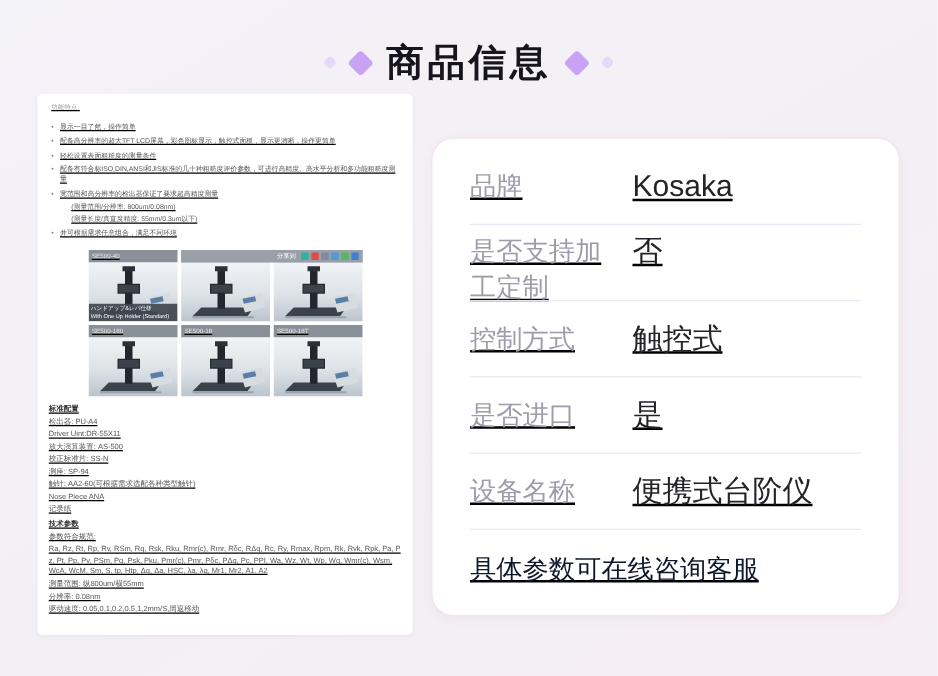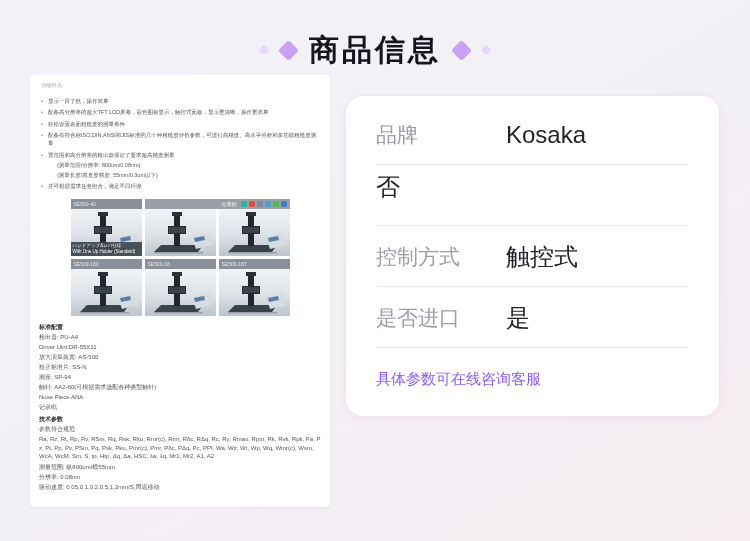--- a/index.html
+++ b/index.html
@@ -9,21 +9,21 @@
     background:linear-gradient(150deg,#f3f2f8 0%,#f3f0f5 55%,#f6eef3 100%);
     overflow:hidden;
   }
   
   .header { display:flex; align-items:center; justify-content:center; gap:13px; padding-top:28px; height:72px; }
   .title { font-size:30px; font-weight:bold; color:#16141d; letter-spacing:3px; }
   .diamond { transform:rotate(45deg); border-radius:3px; flex:0 0 auto; }
   .diamond.big { width:15px; height:15px; }
   .diamond.small { width:8px; height:8px; }
   
-  .main { display:flex; align-items:flex-start; margin:0 30px; }
+  .main { display:flex; align-items:center; margin:0 30px;text-decoration:underline; }
   
   .left-card {
     width:300px; margin-top:3px; background:#fff; border-radius:4px;
     padding:7px 9px 14px; color:#555;
     box-shadow:0 1px 3px rgba(120,110,140,.08);
   }
   .cropped-note { font-size:5px; color:#9a9a9a; margin:0 0 9px 2px; letter-spacing:.3px; }
   .features { list-style:none; font-size:5.5px; line-height:1.55; color:#555; }
   .features li { position:relative; padding-left:9px; margin-bottom:2.8px; }
   .features li::before { content:"•"; position:absolute; left:2px; top:0; color:#888; }
@@ -53,21 +53,21 @@
     box-shadow:0 2px 8px rgba(180,140,170,.10);
   }
   .spec-row { position:relative; min-height:61px; display:flex; align-items:center; }
   .spec-row.has-divider::after { content:""; position:absolute; left:0; right:0; bottom:0;
     height:1px; background:#ebe6f2; }
   .spec-row.wrap { height:61px; align-items:flex-start; padding-top:7px; overflow:visible; }
   .spec-label { width:130px; flex:0 0 130px; color:#9c9caa; font-size:21px; line-height:29px; }
   .spec-row.wrap .spec-label span { display:block; width:112px; }
   .spec-value { color:#232329; font-size:24px; line-height:29px; }
   .spec-footer { min-height:62px; display:flex; align-items:center;
-    color:#8b5cf6; font-size:15px; }
+    color:#0f172a; font-size:21px; }
 </style>
 </head>
 <body>
 
 <div class="header">
   <span class="diamond small" style="background: rgb(231, 216, 250);"></span>
   <span class="diamond big" style="background: rgb(201, 162, 243);"></span>
   <h1 class="title">商品信息</h1>
   <span class="diamond big" style="background: rgb(201, 162, 243);"></span>
   <span class="diamond small" style="background: rgb(231, 216, 250);"></span>
@@ -196,27 +196,34 @@
       </div>
   </section>
 
   <section class="right-card">
     <div id="specRows">
         <div class="spec-row has-divider">
           <div class="spec-label"><span>品牌</span></div>
           <div class="spec-value">Kosaka</div>
         </div>
         <div class="spec-row has-divider wrap">
+          <div class="spec-label">
+            <span>是否支持加工定制</span>
+          </div>
           <div class="spec-value">否</div>
         </div>
         <div class="spec-row has-divider">
           <div class="spec-label"><span>控制方式</span></div>
           <div class="spec-value">触控式</div>
         </div>
         <div class="spec-row has-divider">
           <div class="spec-label"><span>是否进口</span></div>
           <div class="spec-value">是</div>
+        </div>
+        <div class="spec-row has-divider">
+          <div class="spec-label"><span>设备名称</span></div>
+          <div class="spec-value">便携式台阶仪</div>
         </div>
       </div>
     <div class="spec-footer">具体参数可在线咨询客服</div>
   </section>
 
 </div>
 
 </body></html>

